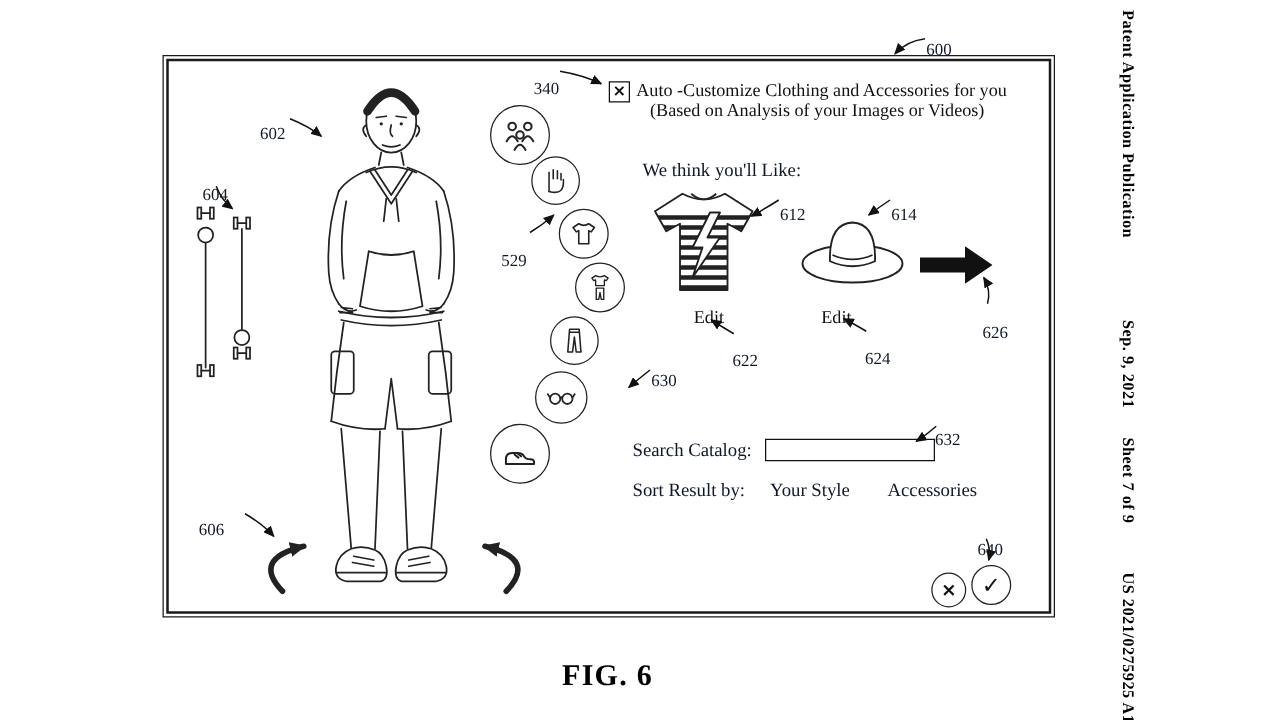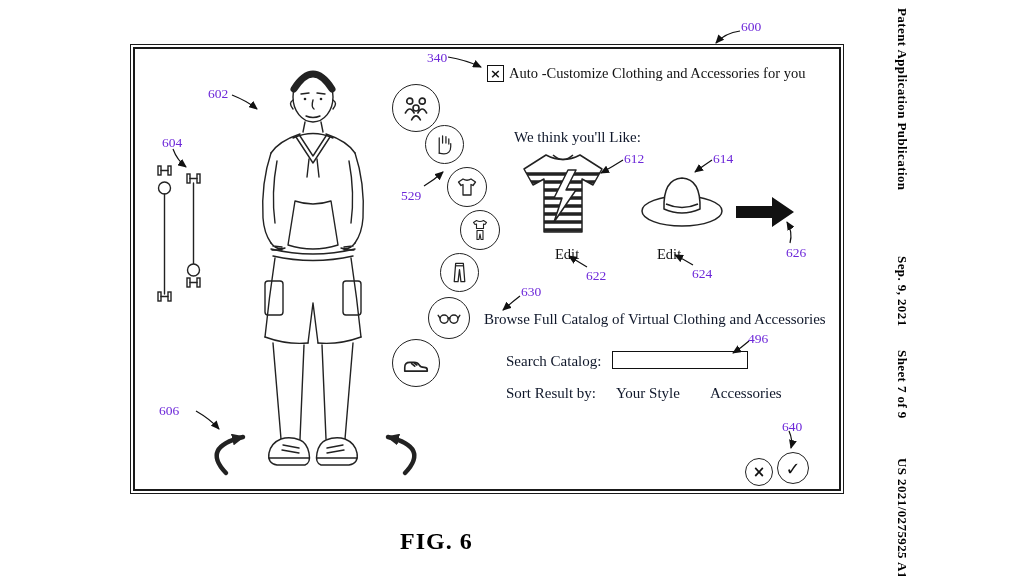--- a/index.html
+++ b/index.html
@@ -17,23 +17,23 @@
   .u{text-underline-offset:2px;}
   .checkbox{position:absolute;width:15px;height:15px;border:1.5px solid #111;display:flex;
             align-items:center;justify-content:center;font:bold 13px "DejaVu Sans", sans-serif;line-height:1;}
   .icon-circle{position:absolute;border:1.6px solid #222;border-radius:50%;background:#fff;
                display:flex;align-items:center;justify-content:center;}
   .round-btn{position:absolute;border:1.6px solid #222;border-radius:50%;background:#fff;
              display:flex;align-items:center;justify-content:center;
              font:bold 15px "DejaVu Sans", sans-serif;color:#111;}
   .search-input{position:absolute;width:128px;height:16px;border:1.2px solid #111;background:#fff;
                 font:13px "Liberation Serif", serif;padding:0 3px;outline:none;}
-  .ref{position:absolute;font:13.5px "Liberation Serif", serif;color:#6d28d9;z-index:6;white-space:nowrap;}
+  .ref{position:absolute;font:13.5px "Liberation Serif", serif;color:#0f172a;z-index:6;white-space:nowrap;margin-top:13px;}
   .leaders{position:absolute;left:0;top:0;z-index:5;pointer-events:none;}
-  .fig-caption{position:absolute;left:400px;top:528px;width:172px;
+  .fig-caption{position:absolute;left:400px;top:528px;width:172px;text-align:center;
                font:bold 24px "Liberation Serif", serif;color:#000;letter-spacing:1px;}
   svg{display:block;}
 </style>
 </head>
 <body>
 
 <div class="page">
 
   <span class="edge-text" style="left:894px;top:8px">Patent Application Publication</span>
   <span class="edge-text" style="left:894px;top:256px">Sep. 9, 2021</span>
@@ -154,20 +154,21 @@
       <svg width="30" height="30" viewBox="0 0 24 24" stroke="#222" stroke-width="1.3" fill="none" stroke-linejoin="round" stroke-linecap="round">
         <path d="M 3,15.5 Q 3,11.5 7,11.5 L 10.5,11.5 Q 13.5,11.5 14.5,13.5 Q 15.5,15.5 18.5,15.5 Q 21,15.5 21,17.5 L 21,18.5 L 3,18.5 Z"></path>
         <path d="M 8.5,12.5 l 2.5,2 M 10.5,11.8 l 2.2,1.8"></path>
       </svg>
     </div>
 
     <div class="checkbox" style="left:356px;top:20px">
       <span>×</span>
     </div>
     <div class="abs ui-text" style="left:378px;top:20px">Auto -Customize Clothing and Accessories for you</div>
+    <div class="abs ui-text" style="left:389px;top:36px">(Based on Analysis of your Images or Videos)</div>
 
     <div class="abs ui-text-lg" style="left:383px;top:84px">We think you'll Like:</div>
 
     <svg class="abs" style="left:387px;top:103px" width="90" height="92" viewBox="0 0 90 92" stroke="#222" stroke-width="1.5" fill="none" stroke-linejoin="round">
       <defs>
         <clipPath id="teeclip">
             <path d="M 28,7 L 6,21 L 15,37 L 26,31 L 26,84 L 64,84 L 64,31 L 75,37 L 84,21 L 62,7 Q 45,16 28,7 Z"></path>
           </clipPath>
       </defs>
       <path d="M 28,7 L 6,21 L 15,37 L 26,31 L 26,84 L 64,84 L 64,31 L 75,37 L 84,21 L 62,7 Q 45,16 28,7 Z" fill="#fff"></path>
@@ -183,23 +184,20 @@
       <ellipse cx="43" cy="44" rx="40" ry="15" fill="#fff"></ellipse>
       <path d="M 25,42 Q 24,12 43,11 Q 62,12 61,42 Q 43,50 25,42 Z" fill="#fff"></path>
       <path d="M 27,37 Q 43,44 59,37"></path>
     </svg>
     <div class="abs ui-text u" style="left:526px;top:201px">Edit</div>
 
     <svg class="abs" style="left:605px;top:152px" width="58" height="30" viewBox="0 0 58 30">
       <polygon points="0,9 36,9 36,0 58,15 36,30 36,21 0,21" fill="#111"></polygon>
     </svg>
 
-    <div class="abs ui-text-lg" style="left:353px;top:266px">
-      <span class="u">Browse Full Catalog</span><span> of Virtual Clothing and Accessories</span>
-    </div>
 
     <div class="abs ui-text-lg" style="left:375px;top:308px">Search Catalog:</div>
     <input class="search-input" style="left: 481px; top: 306px;" type="text" placeholder="">
 
     <div class="abs ui-text-lg" style="left:375px;top:340px">Sort Result by:</div>
     <div class="abs ui-text-lg u" style="left:485px;top:340px">Your Style</div>
     <div class="abs ui-text-lg" style="left:579px;top:340px">Accessories</div>
 
     <div class="round-btn" style="left:614px;top:413px;width:26px;height:26px">
       <span>×</span>
@@ -214,21 +212,21 @@
   <div class="ref" style="left:162px;top:135px">604</div>
   <div class="ref" style="left:159px;top:403px">606</div>
   <div class="ref" style="left:401px;top:188px">529</div>
   <div class="ref" style="left:427px;top:50px">340</div>
   <div class="ref" style="left:624px;top:151px">612</div>
   <div class="ref" style="left:713px;top:151px">614</div>
   <div class="ref" style="left:586px;top:268px">622</div>
   <div class="ref" style="left:692px;top:266px">624</div>
   <div class="ref" style="left:786px;top:245px">626</div>
   <div class="ref" style="left:521px;top:284px">630</div>
-  <div class="ref" style="left:748px;top:331px">496</div>
+  <div class="ref" style="left:748px;top:331px">632</div>
   <div class="ref" style="left:782px;top:419px">640</div>
 
   <svg class="leaders" width="1024" height="576" viewBox="0 0 1024 576">
     <defs>
       <marker id="ah" markerUnits="userSpaceOnUse" markerWidth="9" markerHeight="8" refX="8" refY="4" orient="auto">
         <path d="M0,0 L9,4 L0,8 Z" fill="#111"></path>
       </marker>
       <marker id="ahBig" markerUnits="userSpaceOnUse" markerWidth="13" markerHeight="12" refX="11" refY="6" orient="auto">
         <path d="M0,0 L13,6 L0,12 Z" fill="#222"></path>
       </marker>

